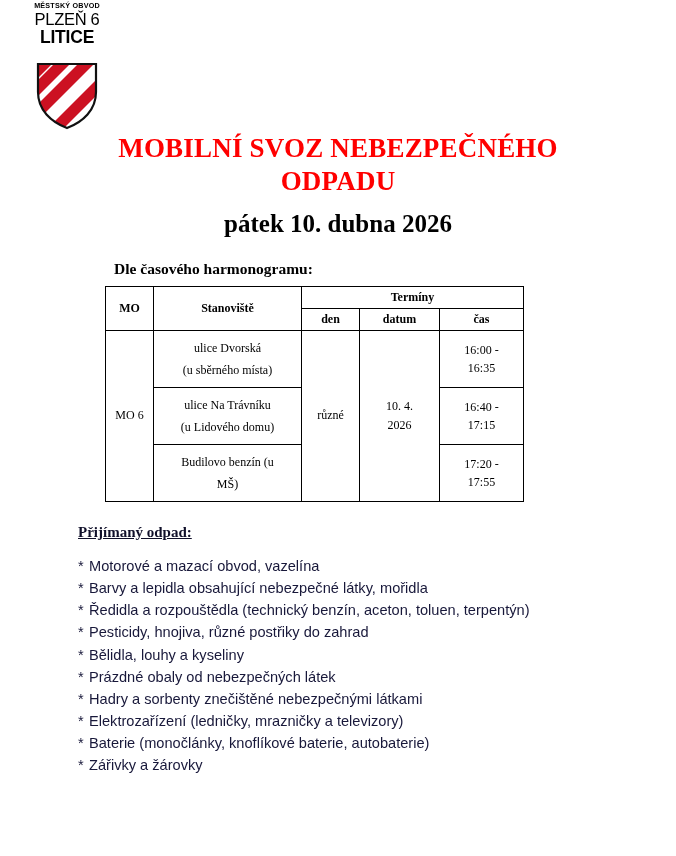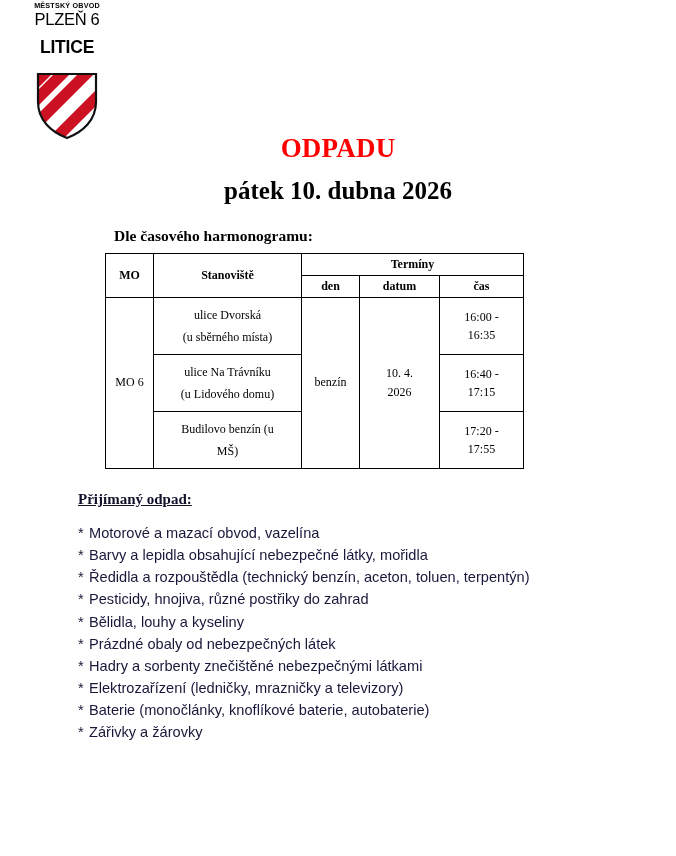--- a/index.html
+++ b/index.html
@@ -37,21 +37,21 @@
   .logo-line1 {
     font-size: 7.2px;
     letter-spacing: 0.2px;
     font-weight: 700;
     margin-bottom: 2px;
   }
   .logo-line2 {
     font-size: 16.5px;
     font-weight: 400;
     letter-spacing: -0.3px;
-    margin-bottom: 11px;
+    margin-bottom: 1px;
   }
   .logo-line3 {
     font-size: 17.5px;
     font-weight: 800;
     letter-spacing: -0.2px;
     margin-bottom: 16px;
   }
   .shield-wrap {
     display: flex;
     justify-content: center;
@@ -180,20 +180,21 @@
           </g>
         </g>
         <path d="M2,2 L60,2 L60,30 C60,48 47,60 31,66 C15,60 2,48 2,30 Z" fill="none" stroke="#111111" stroke-width="2.2"></path>
       </svg>
     </div>
   </div>
 
 </div>
 
 <div class="title-main">
+  <div>MOBILNÍ SVOZ NEBEZPEČNÉHO</div>
   <div>ODPADU</div>
 </div>
 
 <div class="title-date">pátek 10. dubna 2026</div>
 
 <div class="schedule-label">Dle časového harmonogramu:</div>
 
 <table class="schedule">
   <colgroup>
     <col class="col-mo">
@@ -214,21 +215,21 @@
       <td style="font-weight:700">čas</td>
     </tr>
   </thead>
   <tbody>
     <tr>
       <td rowspan="3">MO 6</td>
       <td class="stanoviste-cell cell-tall">
         <div>ulice Dvorská</div>
         <div>(u sběrného místa)</div>
       </td>
-      <td rowspan="3">benzín</td>
+      <td rowspan="3">různé</td>
       <td rowspan="3" class="datum-cell">
         <div>10. 4.</div>
         <div>2026</div>
       </td>
       <td class="time-cell cell-tall">
         <div>16:00 -</div>
         <div>16:35</div>
       </td>
     </tr>
     <tr>

